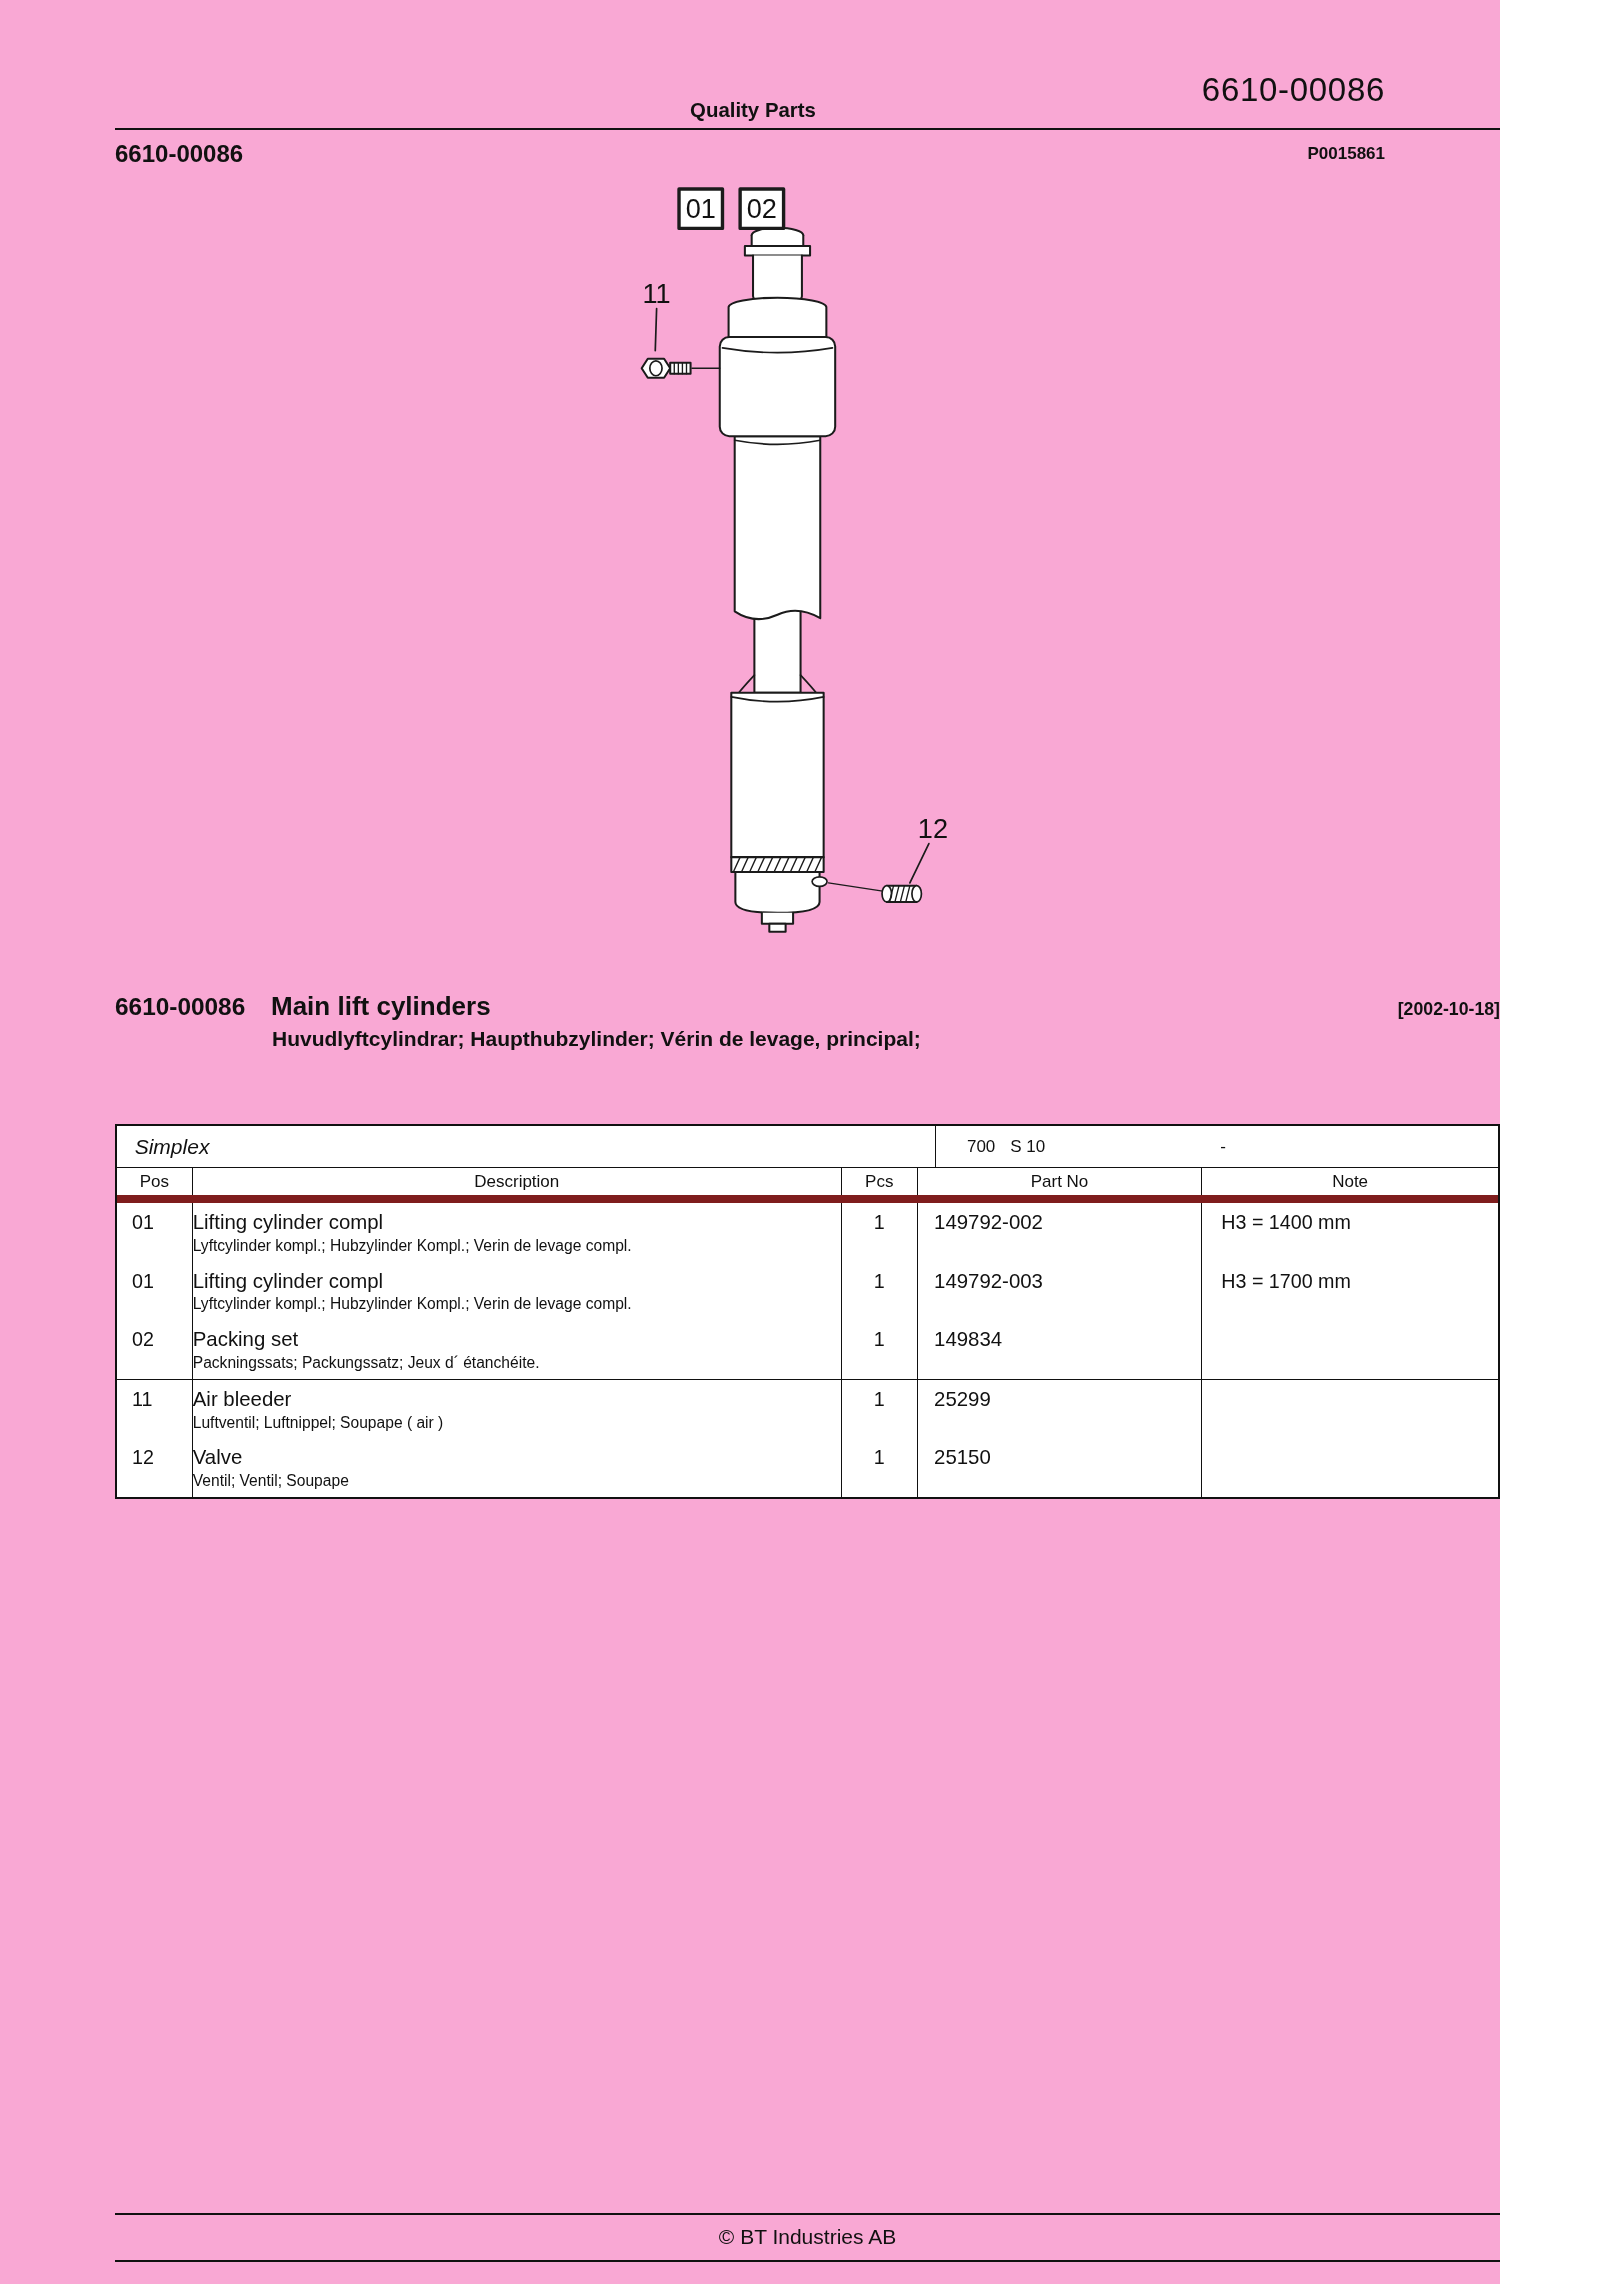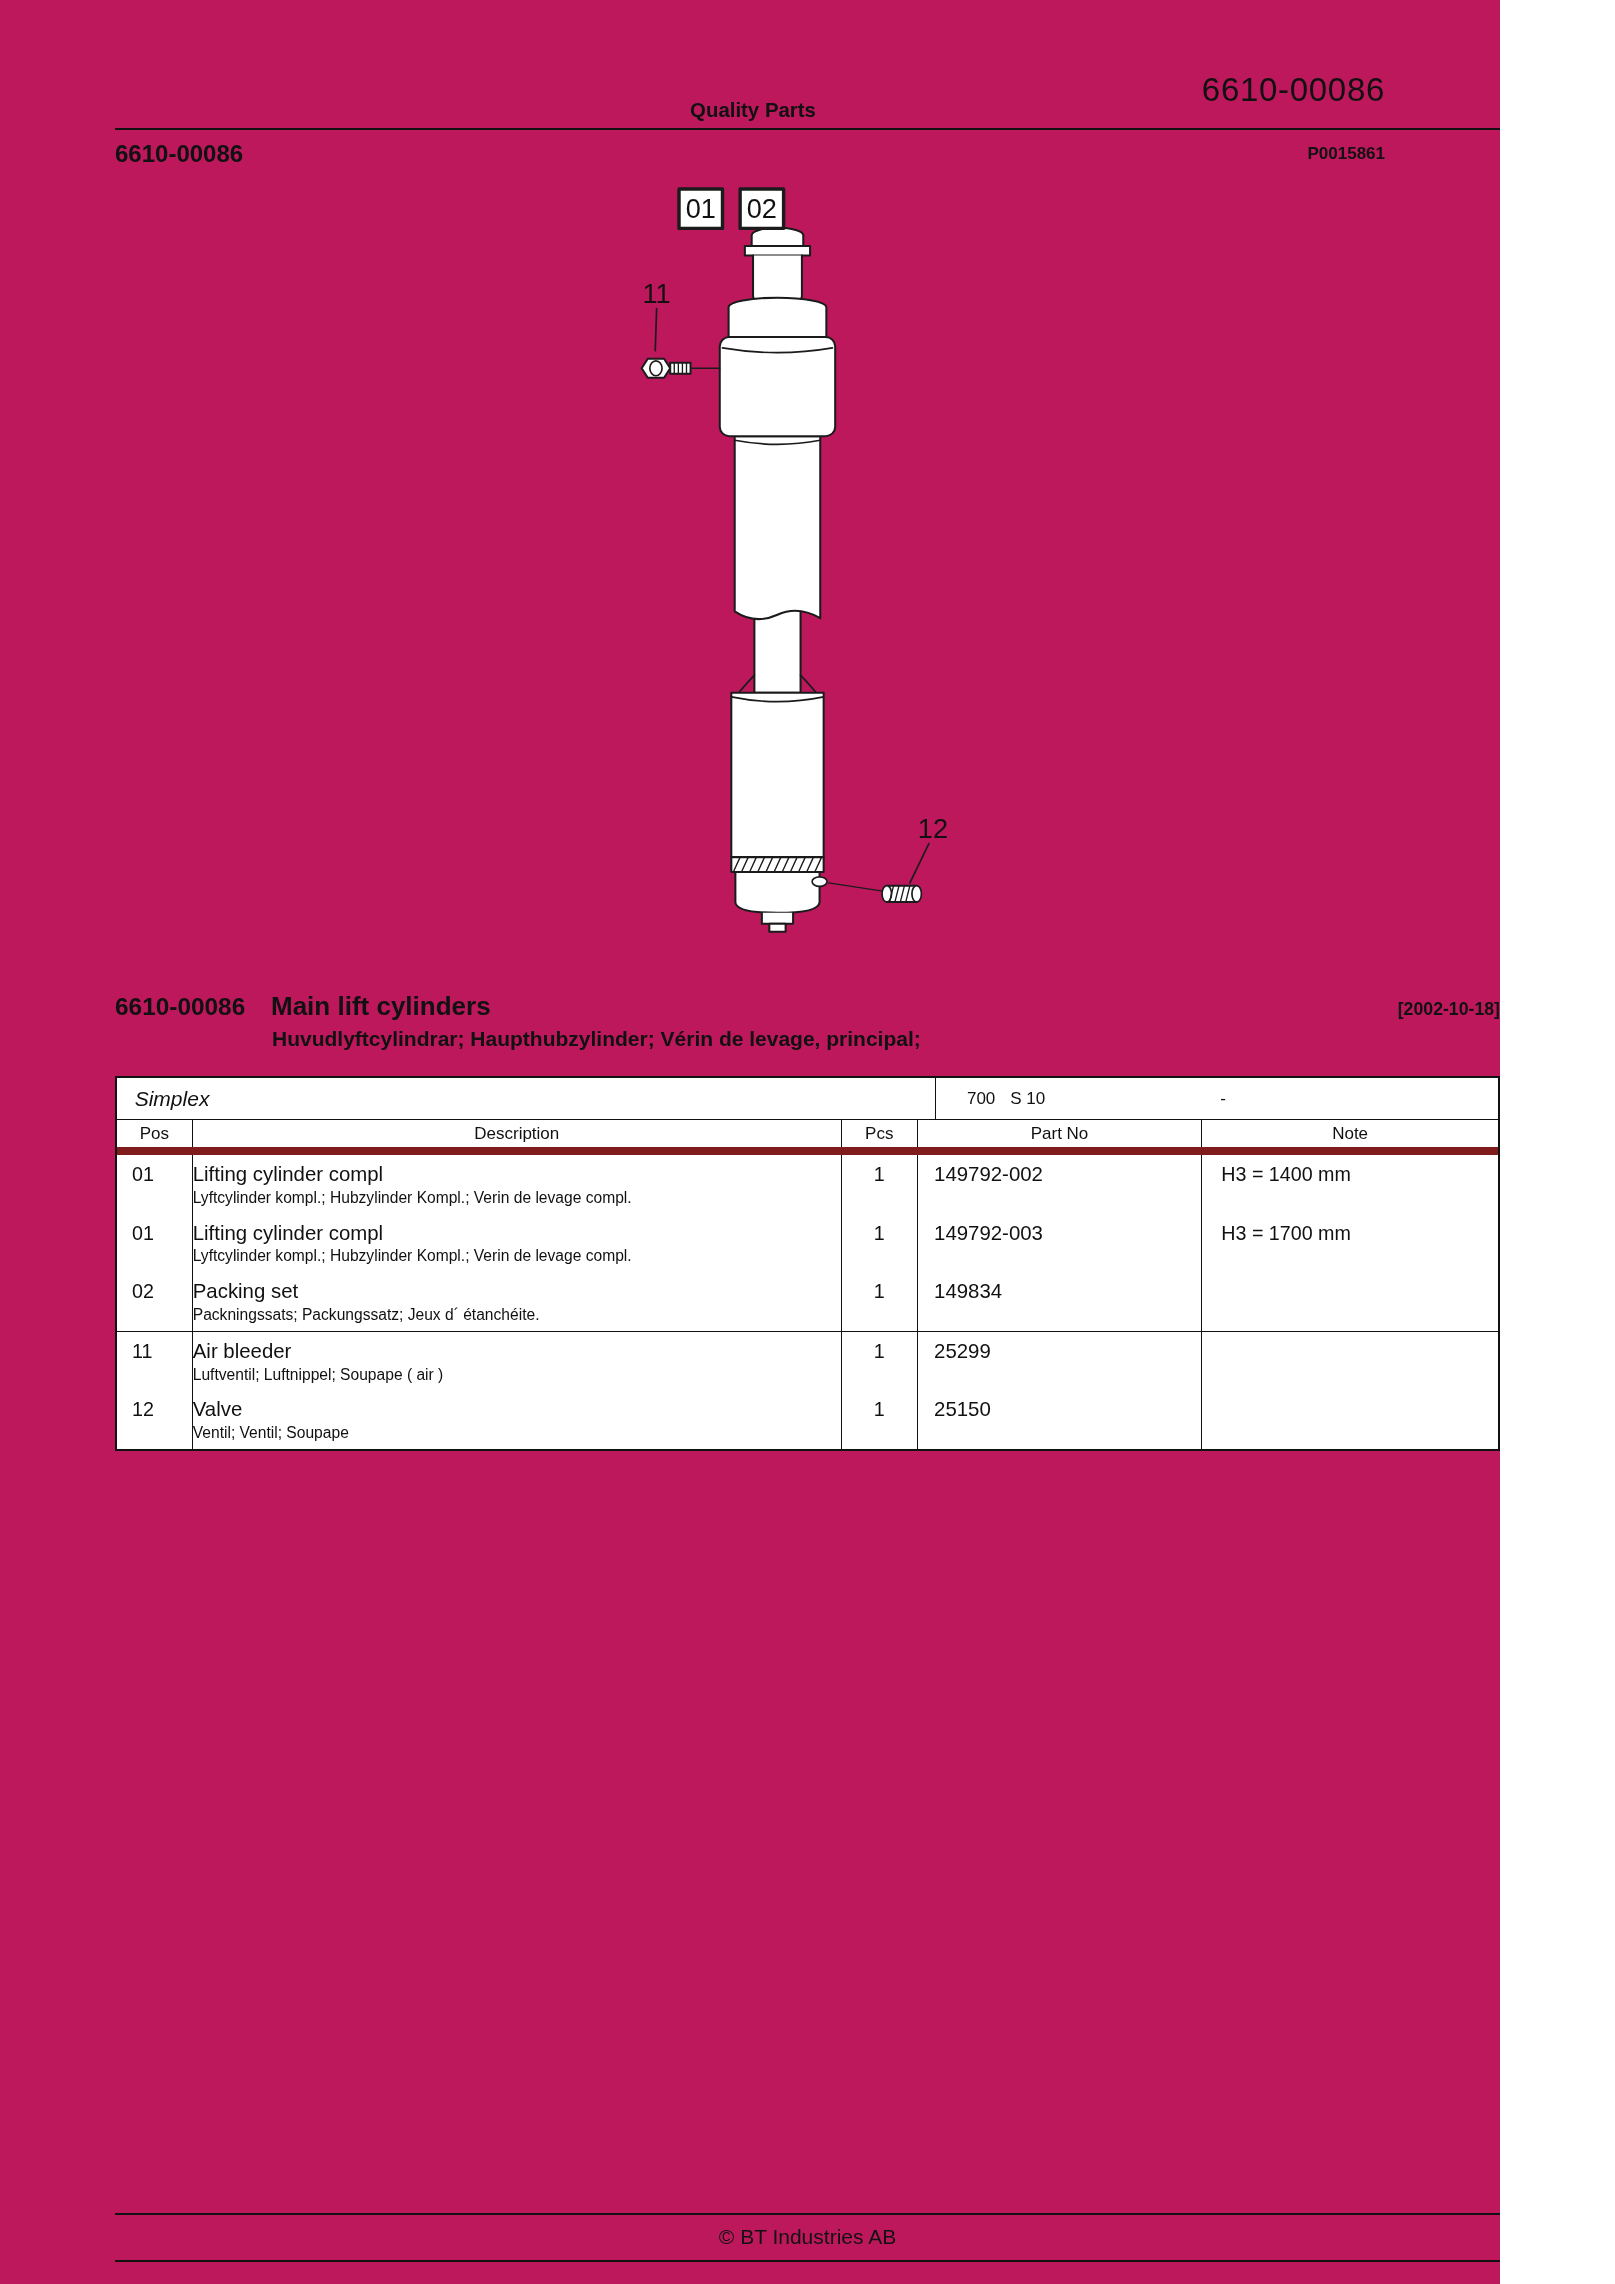--- a/index.html
+++ b/index.html
@@ -1,20 +1,20 @@
 <!DOCTYPE html>
 <html style="font-size:11px"><head>
 <meta charset="utf-8">
 <style>
   * { margin:0; padding:0; box-sizing:border-box; }
   html,body { background:#ffffff; }
   .page {
     position:relative;
     width:1500px; height:2284px;
-    background:#be185d;
+    background:#f9a8d4;
     font-family:"Liberation Sans", sans-serif;
     color:#111;
     overflow:hidden;
   }
 
   
   .doc-large { position:absolute; top:71px; right:115px; font-size:33px; font-weight:400; letter-spacing:0.7px; }
   .qp-title  { position:absolute; top:99px; left:115px; width:1276px; text-align:center; font-size:20.4px; font-weight:700; }
   .header-rule { position:absolute; top:128px; left:115px; width:1385px; border-top:2px solid #111; }
   .doc-left  { position:absolute; top:140px; left:115px; font-size:24px; font-weight:700; }
@@ -26,21 +26,21 @@
   .diagram text { font-family:"Liberation Sans", sans-serif; font-size:40px; fill:#111; }
 
   
   .section-head { position:absolute; top:991px; left:115px; width:1385px; display:flex; align-items:baseline; }
   .section-num   { font-size:24.4px; font-weight:700; width:156px; flex:0 0 156px; }
   .section-title { font-size:26px; font-weight:700; }
   .section-date  { margin-left:auto; font-size:17.7px; font-weight:700; }
   .section-sub   { position:absolute; top:1027px; left:272px; font-size:21px;font-weight:bold; }
 
   
-  .parts-wrap { position:absolute; left:115px; top:1076px; width:1385px; border:2px solid #111; background:#fff; }
+  .parts-wrap { position:absolute; left:115px; top:1124px; width:1385px; border:2px solid #111; background:#fff; }
   .model-row  { display:flex; align-items:stretch; height:42px; border-bottom:1.4px solid #111; }
   .model-name { width:59.3%; display:flex; align-items:center; padding-left:17.7px;
                 border-right:1.4px solid #111; font-style:italic; font-size:21px; }
   .model-specs{ flex:1; display:flex; align-items:center; padding-left:31px; font-size:17px; }
   .spec-b { margin-left:15px; }
   .spec-c { margin-left:175px; }
 
   table.parts { width:100%; border-collapse:collapse; table-layout:fixed; }
   .col-pos  { width:5.45%; }
   .col-desc { width:47.0%; }

